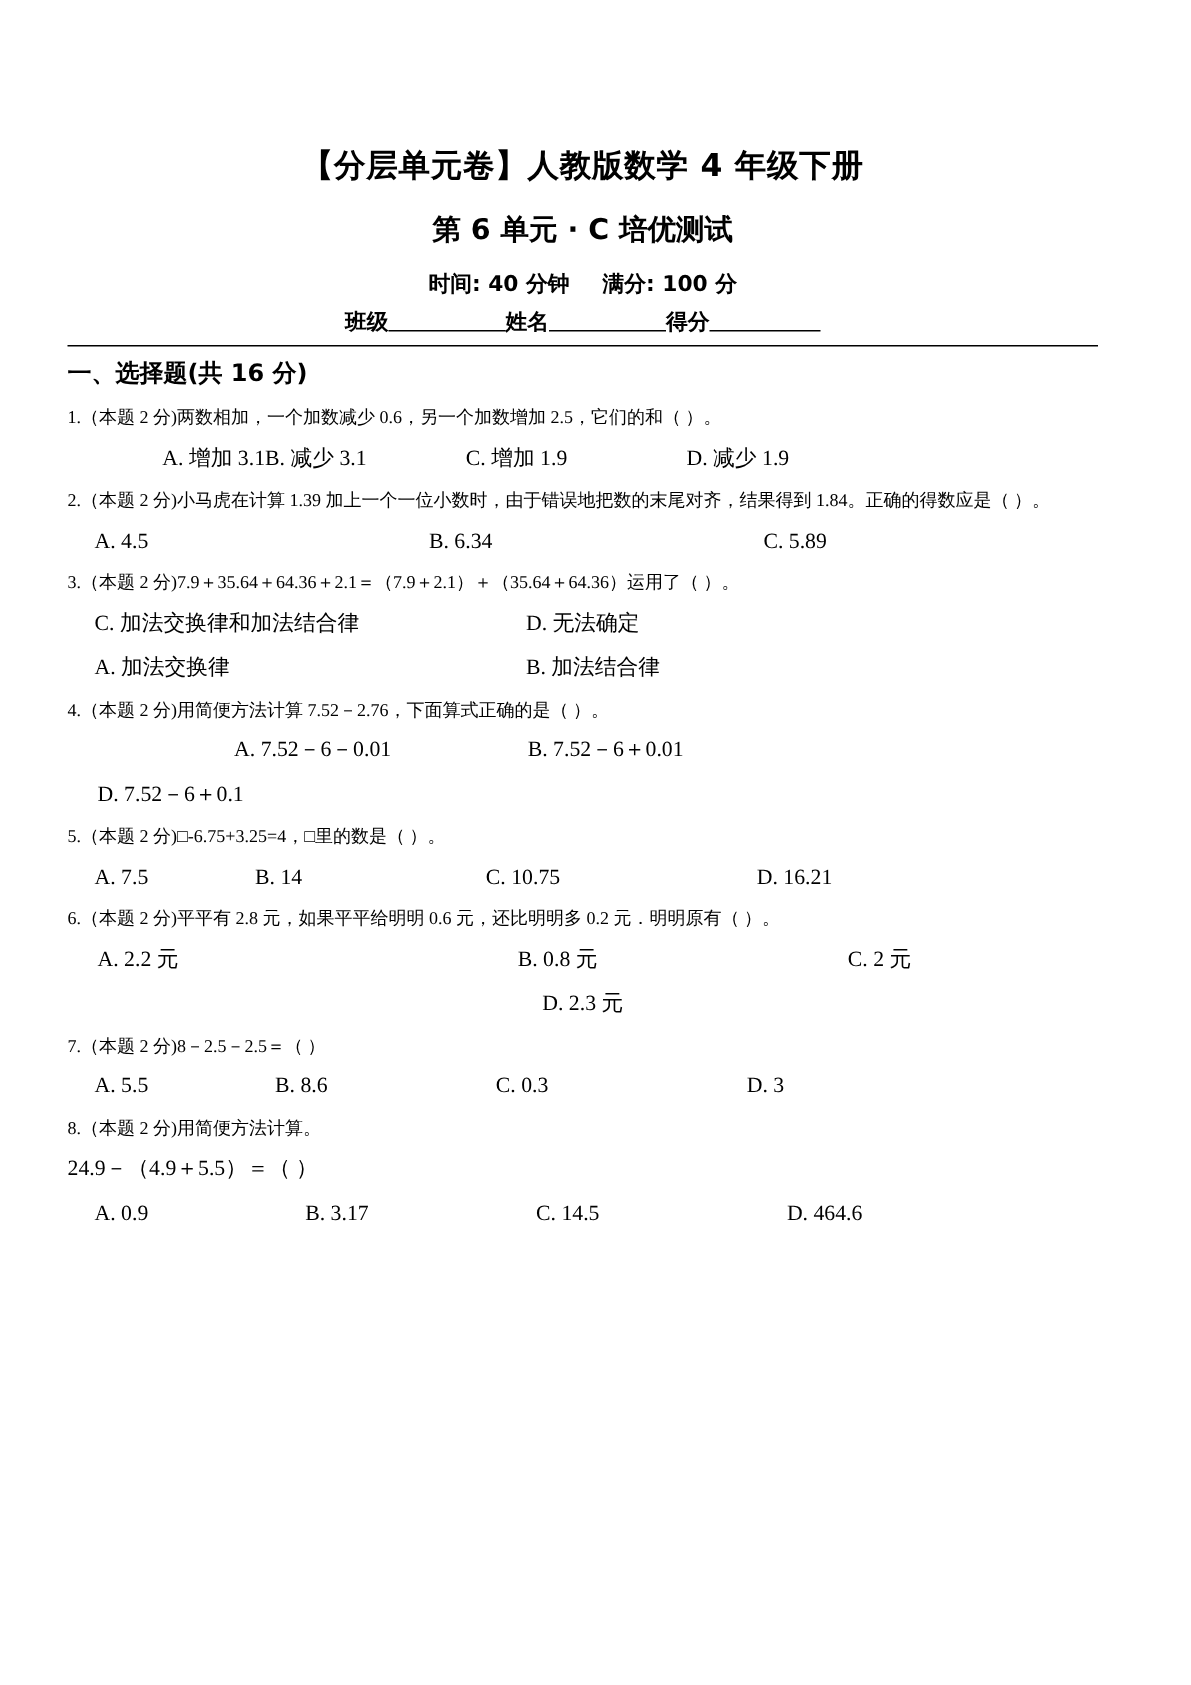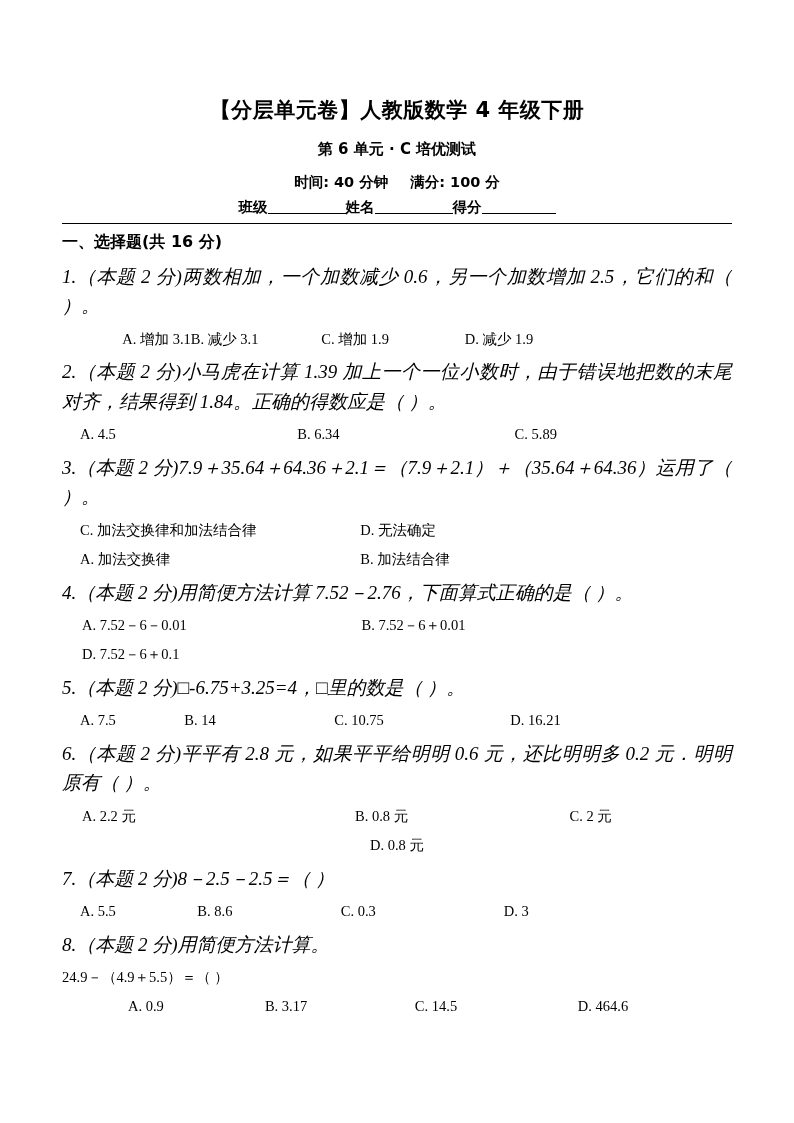--- a/index.html
+++ b/index.html
@@ -11,36 +11,36 @@
     width: 794px;
     height: 1123px;
     font-family: "Liberation Serif", "DejaVu Serif", serif;
     color: #000000;
     position: relative;
   }
   .page {
     width: 794px;
     height: 1023px;
     box-sizing: border-box;
-    padding: 96px 62px 60px 62px;
+    padding: 96px 62px 60px 45px;
     position: relative;
   }
   .doc-title {
     text-align: center;
     font-family: "DejaVu Sans", "Liberation Sans", sans-serif;
     font-weight: bold;
     font-size: 21px;
     letter-spacing: 0.5px;
     margin: 0 0 16px 0;
   }
   .doc-subtitle {
     text-align: center;
     font-family: "DejaVu Sans", "Liberation Sans", sans-serif;
     font-weight: bold;
-    font-size: 15px;
+    font-size: 19px;
     margin: 0 0 14px 0;
   }
   .doc-meta {
     text-align: center;
     font-family: "DejaVu Sans", "Liberation Sans", sans-serif;
     font-weight: bold;
     font-size: 14.5px;
     margin: 0 0 6px 0;
   }
   .doc-meta .gap {
@@ -69,25 +69,24 @@
     border-top: 1.4px solid #000;
     margin: 2px 0 8px 0;
   }
   .section-head {
     font-family: "DejaVu Sans", "Liberation Sans", sans-serif;
     font-weight: bold;
     font-size: 16px;
     margin: 0 0 9px 0;
   }
   .q {
-    font-size: 19px;
+    font-size: 12px;
     line-height: 1.55;
     margin: 0 0 7px 0;
     text-align: justify;
-    font-style: italic;
   }
   .opts {
     font-size: 14.5px;
     line-height: 1.55;
     margin: 0 0 7px 0;
     padding-left: 18px;
     display: flex;
     flex-wrap: nowrap;
   }
   .opts.indent-more {
@@ -97,21 +96,21 @@
     white-space: nowrap;
   }
   
   .cols-4 .opt { width: 25%; }
   .cols-4.w-a .opt:nth-child(1) { width: 17%; text-align: right; }
   .cols-4.w-a .opt:nth-child(2) { width: 20%; }
   .cols-4.w-a .opt:nth-child(3) { width: 22%; }
 
   .cols-3 .opt { width: 33.33%; }
 
-  .row-2a .opt:nth-child(1) { width: 43%; }
+  .row-2a .opt:nth-child(1) { width: 43%; text-align: center; }
   .row-2b .opt:nth-child(1) { width: 43%; }
 
   .q3opt .opt:nth-child(1) { width: 43%; }
   .q5 .opt:nth-child(1) { width: 16%; }
   .q5 .opt:nth-child(2) { width: 23%; }
   .q5 .opt:nth-child(3) { width: 27%; }
 
   .q6row1 .opt:nth-child(1) { width: 42%; }
   .q6row1 .opt:nth-child(2) { width: 33%; }
   .q6row2 {
@@ -122,21 +121,21 @@
 
   .q7 .opt:nth-child(1) { width: 18%; }
   .q7 .opt:nth-child(2) { width: 22%; }
   .q7 .opt:nth-child(3) { width: 25%; }
 
   .q8expr {
     font-size: 14.5px;
     line-height: 1.55;
     margin: 0 0 7px 0;
   }
-  .q8 .opt:nth-child(1) { width: 21%; margin-left: 48px; }
+  .q8 .opt:nth-child(1) { width: 21%; }
   .q8 .opt:nth-child(2) { width: 23%; }
   .q8 .opt:nth-child(3) { width: 25%; }
 
   .section-head.second {
     margin-top: 38px;
   }
 </style>
 </head>
 <body>
 
@@ -200,21 +199,21 @@
     <span class="opt">D. 16.21</span>
   </div>
 
   <div class="q">6.（本题 2 分)平平有 2.8 元，如果平平给明明 0.6 元，还比明明多 0.2 元．明明原有（   ）。</div>
   <div class="opts q6row1 indent-more">
     <span class="opt">A. 2.2 元</span>
     <span class="opt">B. 0.8 元</span>
     <span class="opt">C. 2 元</span>
   </div>
   <div class="opts q6row2">
-    <span class="opt">D. 0.8 元</span>
+    <span class="opt">D. 2.3 元</span>
   </div>
 
   <div class="q">7.（本题 2 分)8－2.5－2.5＝（    ）</div>
   <div class="opts q7">
     <span class="opt">A. 5.5</span>
     <span class="opt">B. 8.6</span>
     <span class="opt">C. 0.3</span>
     <span class="opt">D. 3</span>
   </div>
 

